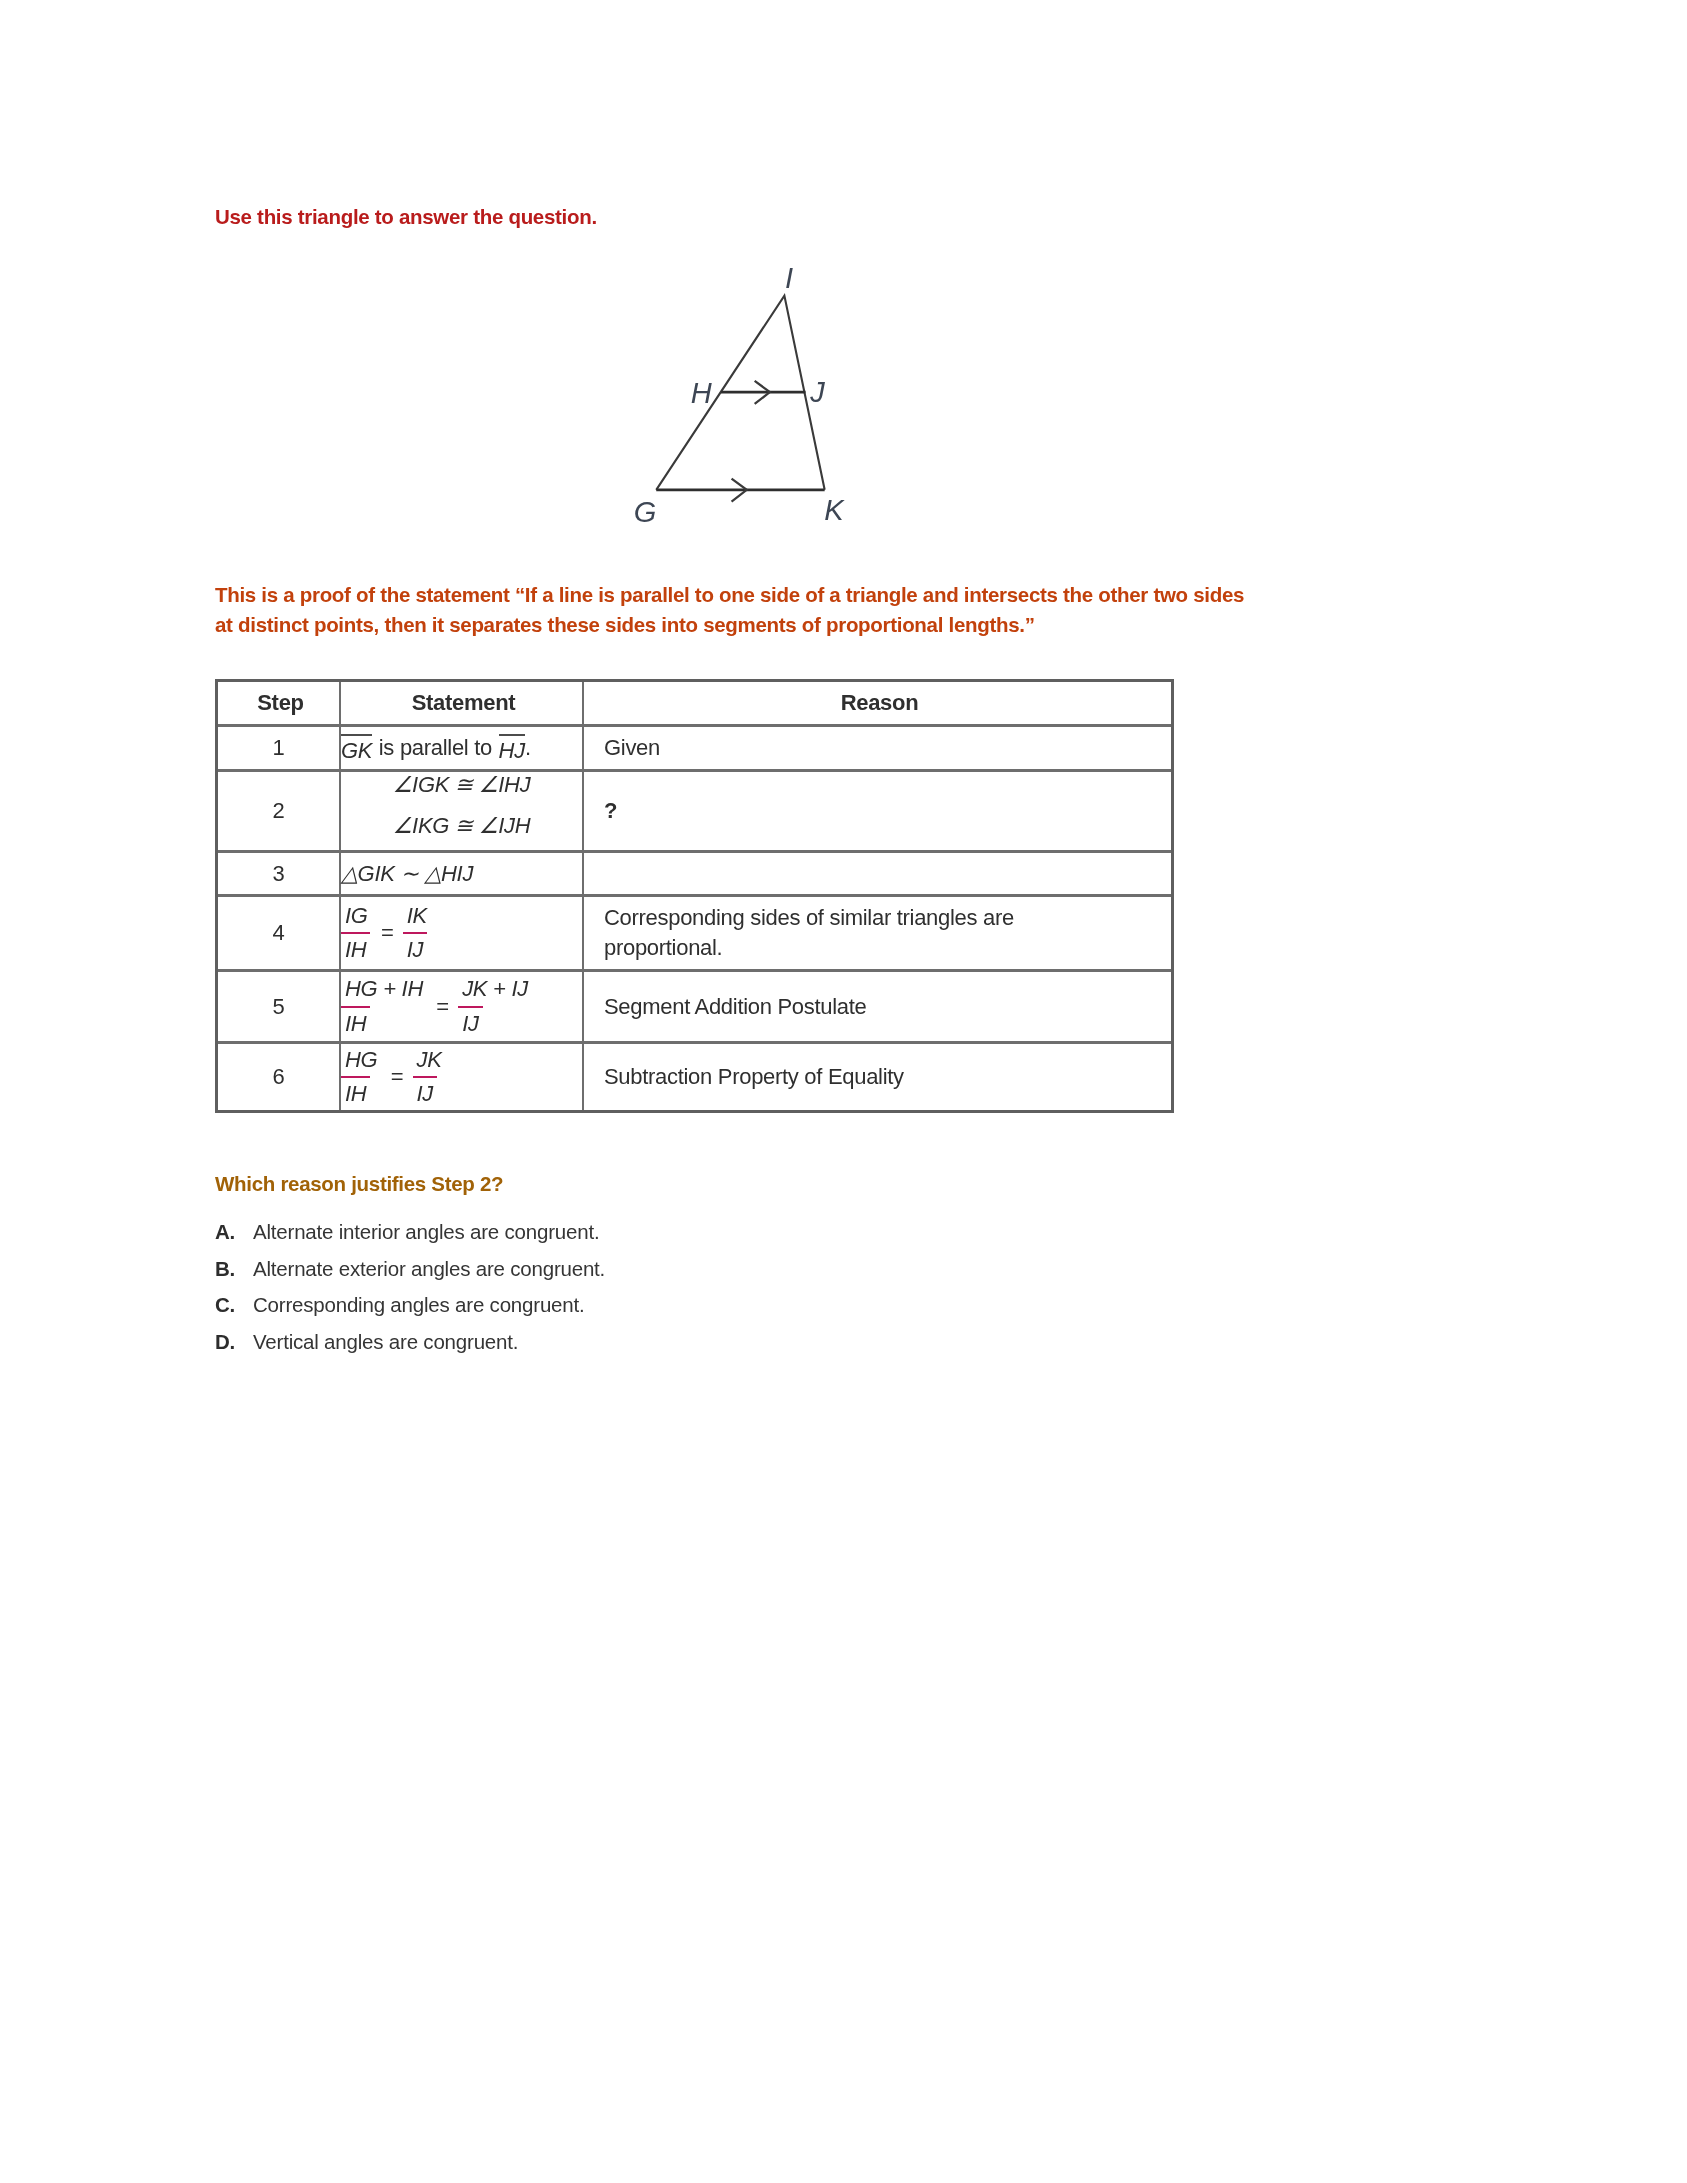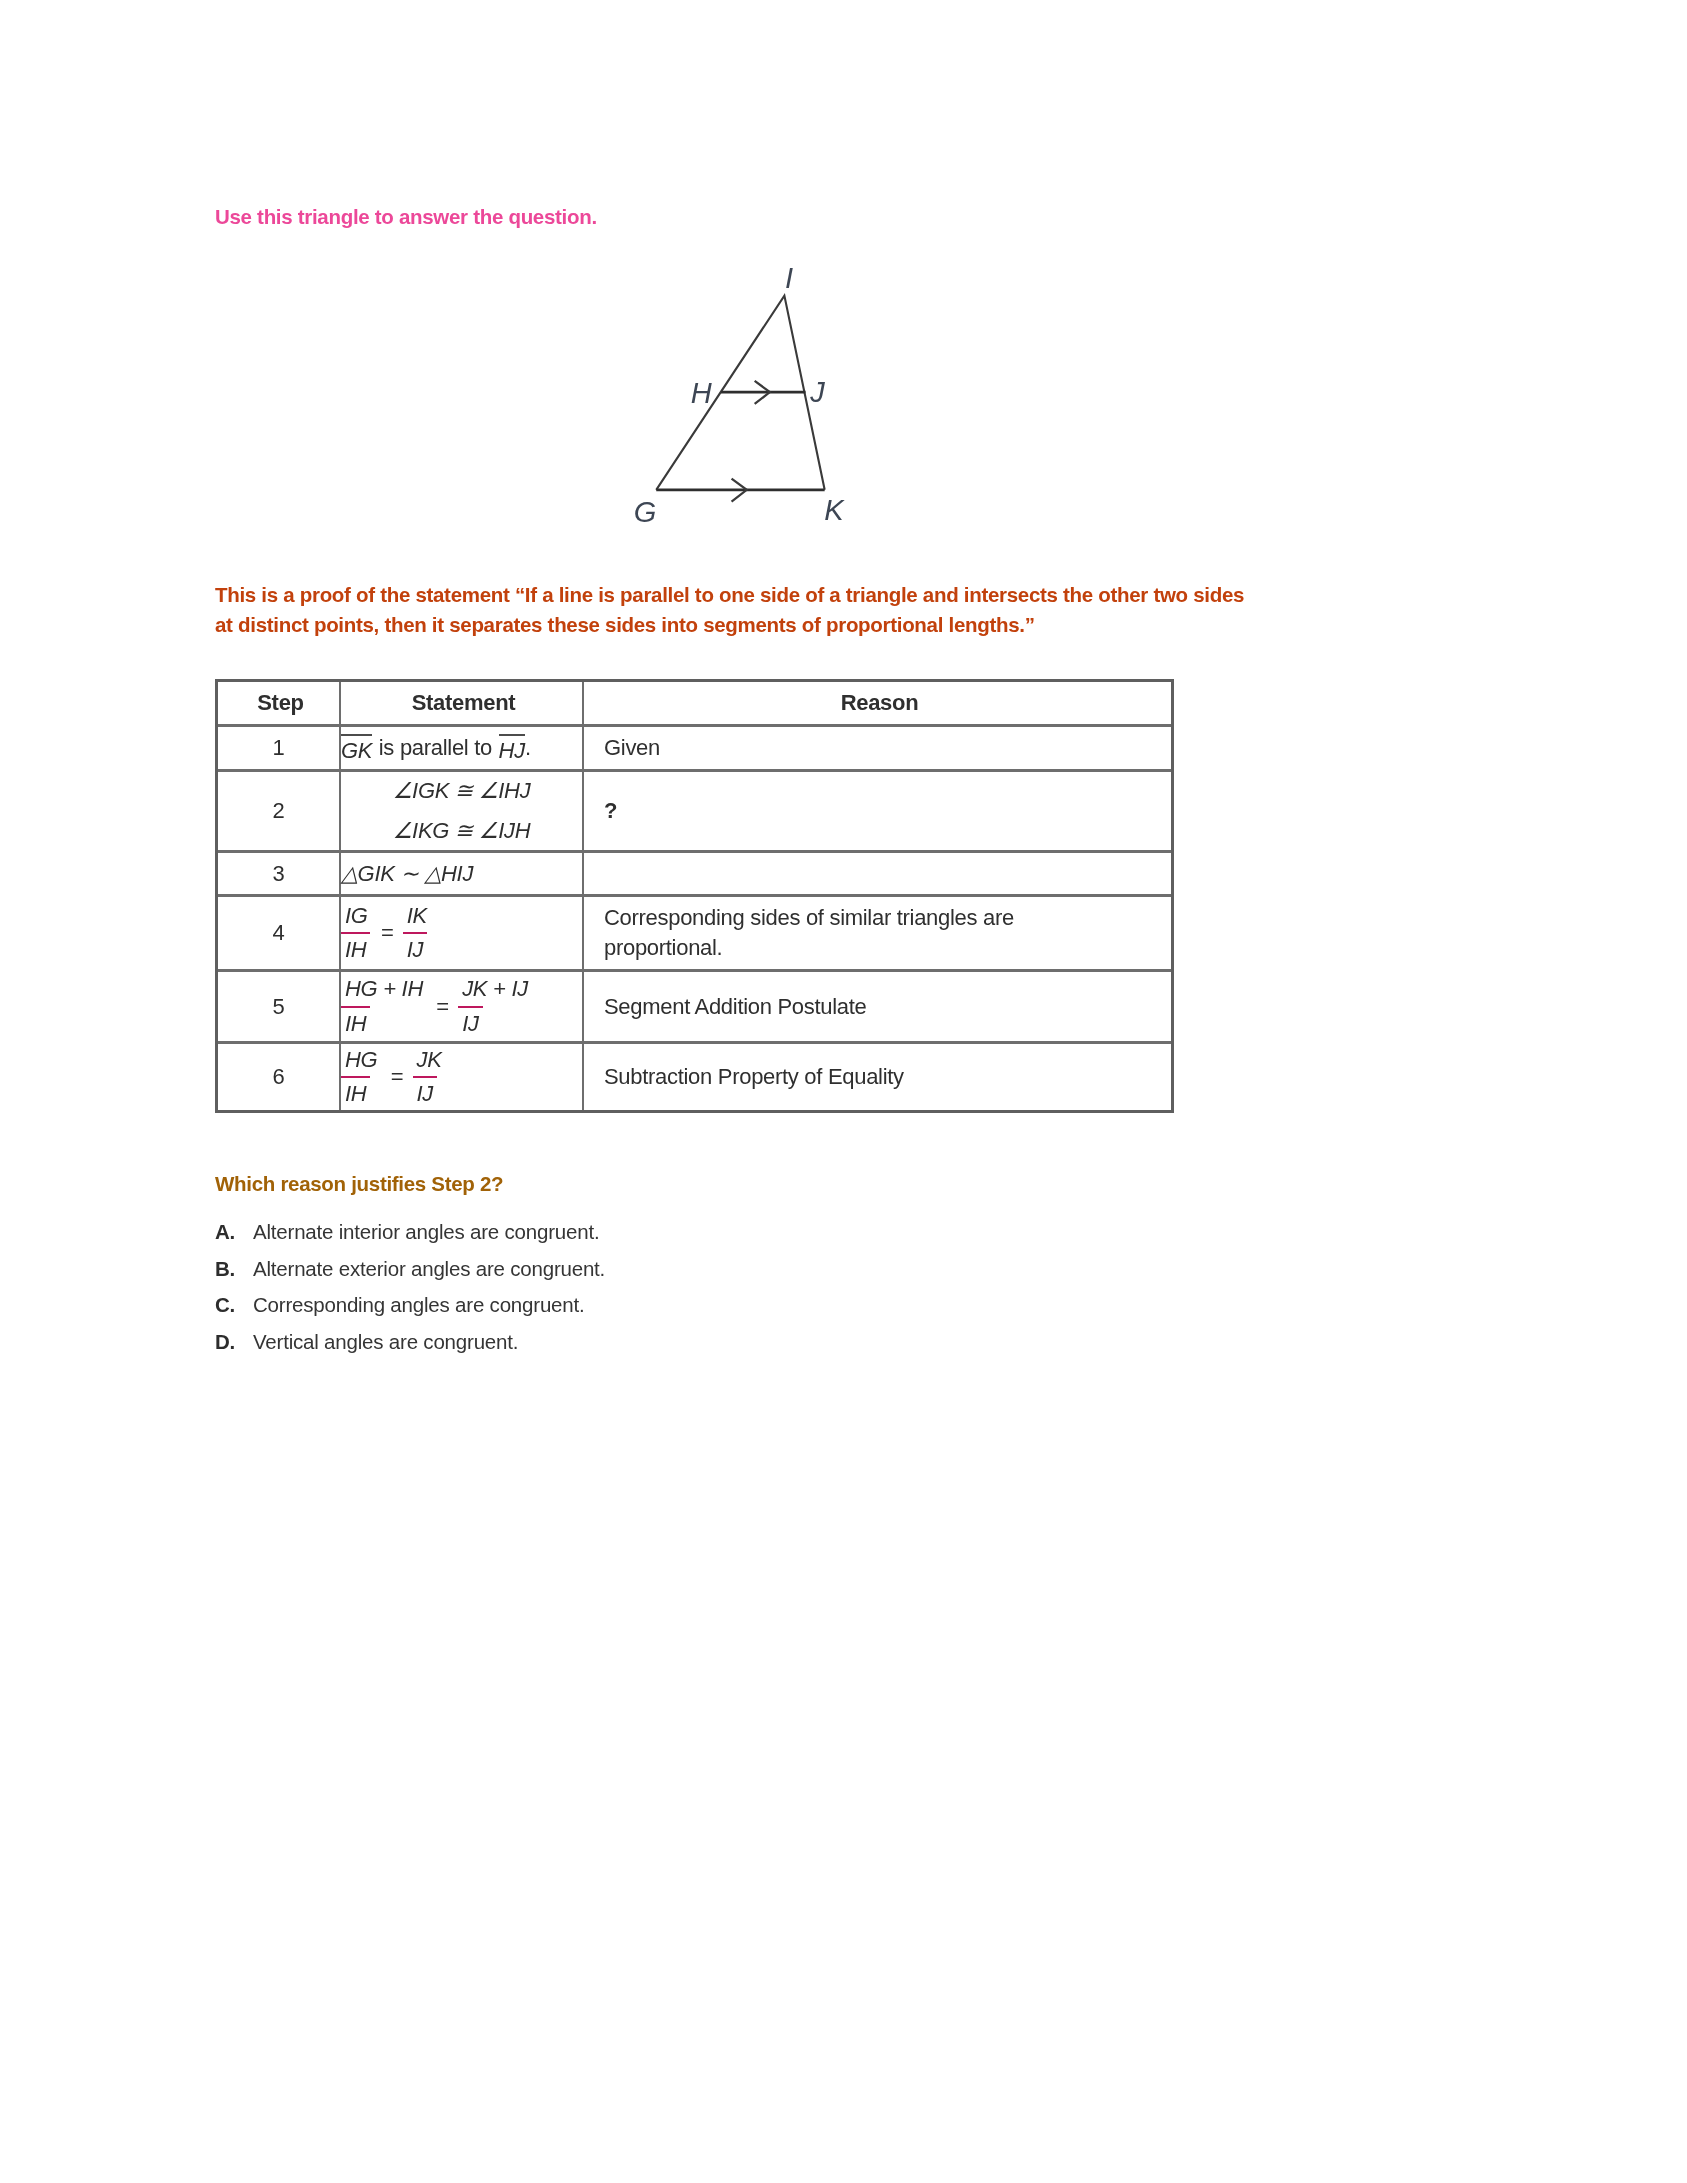--- a/index.html
+++ b/index.html
@@ -7,21 +7,21 @@
   body {
     width:1687px; height:2183px; position:relative;
     font-family:"Liberation Sans", sans-serif;
     color:#2f2f2f;
   }
   .abs { position:absolute; }
 
   
   .instruction {
     left:215px; top:205px; font-size:20.5px; font-weight:bold;
-    letter-spacing:-0.3px; color:#ec4899;
+    letter-spacing:-0.3px; color:#b91c1c;
   }
   .proof-intro {
     left:215px; top:580px; width:1039px;
     font-size:20.5px; font-weight:bold; line-height:30px;
     letter-spacing:-0.3px; color:#c2410c;
   }
   .question {
     left:215px; top:1172px; font-size:20.5px; font-weight:bold;
     letter-spacing:-0.3px; color:#a16207;
   }
@@ -52,21 +52,21 @@
   .row3  { height:44px; }
   .row4  { height:75px; }
   .row5  { height:72px; }
   .row6  { height:69px; }
   .it { font-style:italic; }
   .ov {
     display:inline-block; border-top:2px solid #4c4c4c;
     padding-top:2.6px; line-height:1.05; font-style:italic;
   }
   .mid { margin:0 6.6px; }
-  .stack2 { display:flex; flex-direction:column; justify-content:center; gap:14.6px; }
+  .stack2 { display:flex; flex-direction:column; gap:14.6px; }
   .stack2 > div { font-style:italic; }
   .eqcell { display:flex; align-items:center; }
   .frac { display:inline-flex; flex-direction:column; align-items:flex-start; font-style:italic; }
   .frac .num { padding:0 4px 3.3px; }
   .frac .den { border-top:2px solid #be185d; padding:3.3px 4px 0; }
   .eqs { margin:0 9.3px; }
   .wrapcap { display:block; max-width:516px; line-height:30px; }
   .qmark { font-weight:bold; }
 
   

